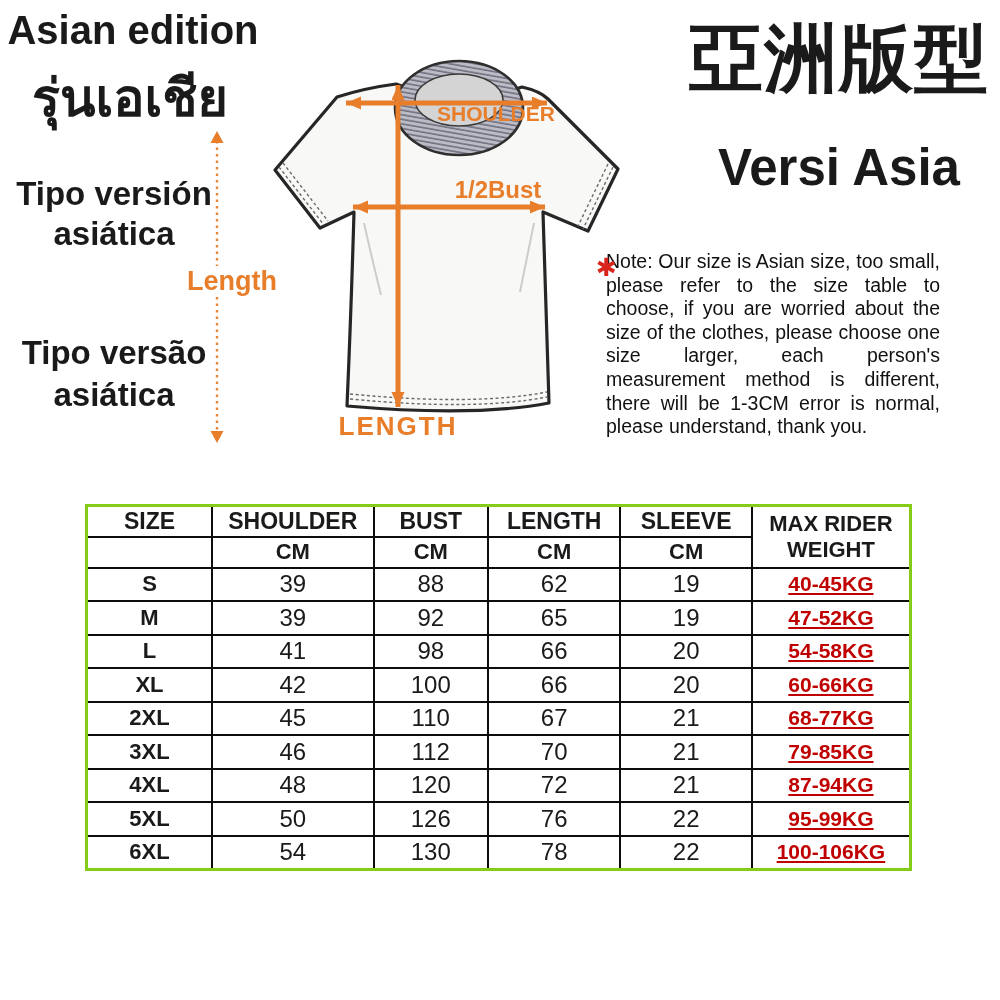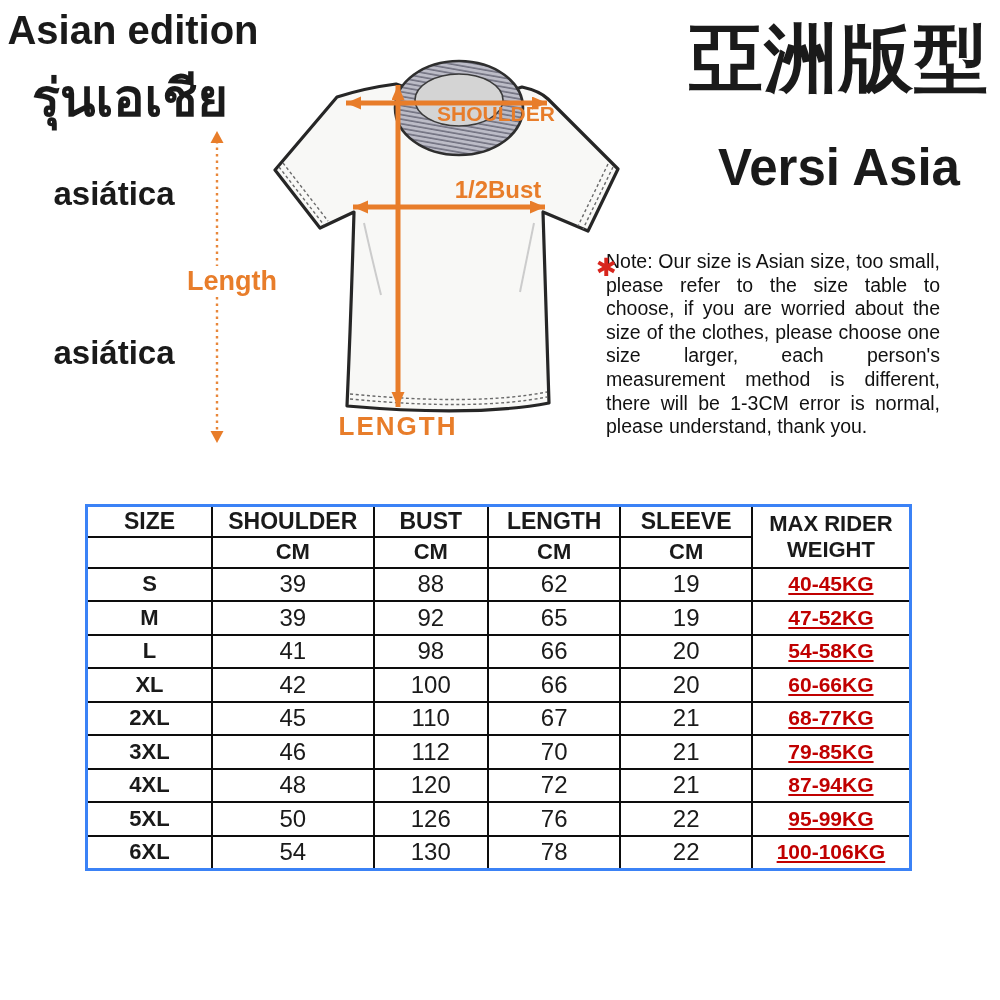--- a/index.html
+++ b/index.html
@@ -21,21 +21,21 @@
   .t-zh    { left:678px; top:10px;  width:322px; text-align:center; font-size:74px; font-weight:900; letter-spacing:1px; }
   .t-versi { left:678px; top:138px; width:322px; text-align:center; font-size:51px; font-weight:700; }
 
   
   .note { left:594px; top:250px; width:368px; }
   .note-star { position:absolute; left:2px; top:3px; color:#d8251d; font-size:25px; font-weight:700; }
   .note-text { margin-left:12px; width:334px; font-size:19.5px; line-height:23.6px; text-align:justify; color:#111; }
 
   
   .tbl-wrap { left:85px; top:504px; }
-  table.size { border-collapse:collapse; table-layout:fixed; width:827px; border:3px solid #3b82f6; }
+  table.size { border-collapse:collapse; table-layout:fixed; width:827px; border:3px solid #84cc16; }
   table.size th, table.size td { border:2px solid #0d0d0d; text-align:center; vertical-align:middle; padding:0; overflow:hidden; }
   tr.hrow  { height:31px; }
   tr.drow  { height:33.5px; }
   .hdr  { font-size:23px; font-weight:700; }
   .cm   { font-size:22px; font-weight:700;border-radius:10px; }
   .sz   { font-size:22px; font-weight:700; }
   .num  { font-size:24px; font-weight:400; }
   .wt   { font-size:21px; font-weight:700; color:#c00000;text-decoration:underline; }
   .wcell { font-size:22px; font-weight:700; line-height:26px; }
 
@@ -45,23 +45,25 @@
   svg text { font-family:"Liberation Sans","DejaVu Sans",sans-serif; }
 </style>
 </head>
 <body>
 
 <div id="canvas">
 
   <div class="abs t-asian">Asian edition</div>
   <div class="abs t-thai">รุ่นเอเชีย</div>
   <div class="abs t-es">
+    <div>Tipo versión</div>
     <div>asiática</div>
   </div>
   <div class="abs t-pt">
+    <div>Tipo versão</div>
     <div>asiática</div>
   </div>
 
   <svg class="abs dotted-svg" width="44" height="314" viewBox="0 0 44 314">
     <line x1="21" y1="11" x2="21" y2="303" stroke="#e8873a" stroke-width="2.4" stroke-dasharray="2.5 4"></line>
     <polygon points="21,1 14.5,13 27.5,13" fill="#e87d2a"></polygon>
     <polygon points="21,313 14.5,301 27.5,301" fill="#e87d2a"></polygon>
   </svg>
   <div class="abs t-len-left">Length</div>
 

